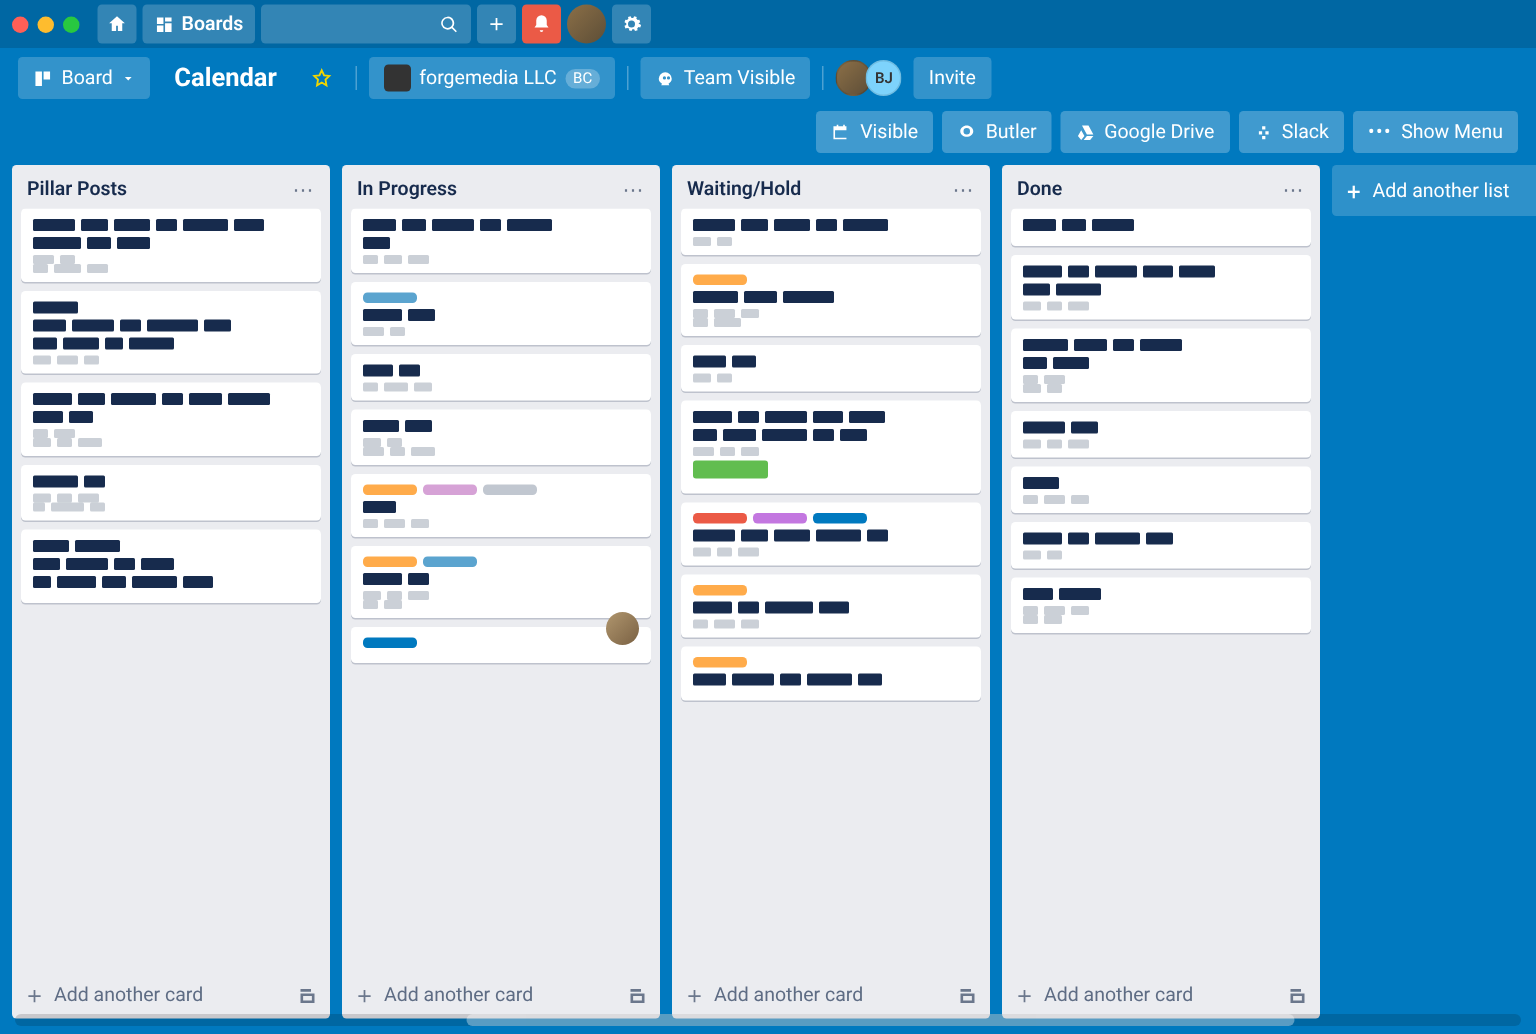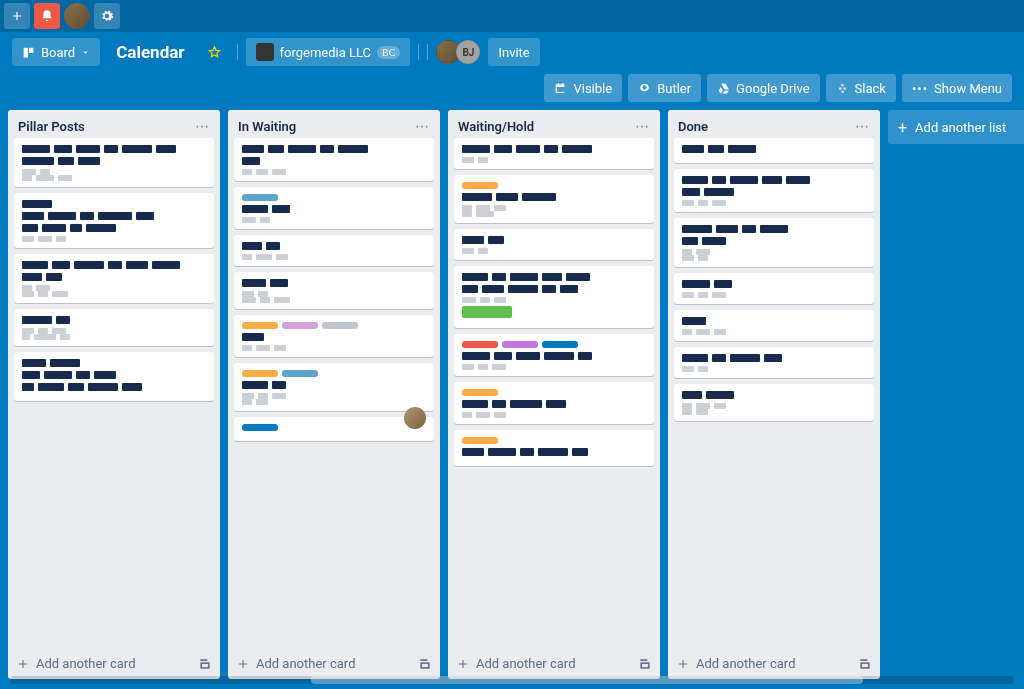--- a/index.html
+++ b/index.html
@@ -20,26 +20,26 @@
 .notif { background: #eb5a46 !important; }
 .avatar { width: 26px; height: 26px; border-radius: 50%; background: linear-gradient(135deg, #8b6f47, #5d4e37); }
 
 
 .board-header { padding: 6px 12px; display: flex; align-items: center; gap: 8px; flex-wrap: wrap; }
 .bh-btn { background: rgba(255,255,255,0.2); border: none; color: #fff; height: 28px; padding: 0 10px; border-radius: 3px; display: flex; align-items: center; gap: 6px; font-size: 13px; cursor: pointer; }
 .board-name { font-size: 17px; font-weight: 700; color: #fff; padding: 0 8px; }
 .star-btn { width: 28px; height: 28px; background: transparent; border: none; display: flex; align-items: center; justify-content: center; cursor: pointer; }
 .divider { width: 1px; height: 16px; background: rgba(255,255,255,0.3); }
 .team-icon { width: 18px; height: 18px; background: #333; border-radius: 3px; }
-.badge-sm { background: rgba(255,255,255,0.25); padding: 1px 5px; border-radius: 8px; font-size: 10px; color: #fff; font-family: Liberation Serif, serif; }
+.badge-sm { background: rgba(255,255,255,0.25); padding: 1px 5px; border-radius: 8px; font-size: 10px; color: #fff; }
 .member-stack { display: flex; align-items: center; }
 .member { width: 24px; height: 24px; border-radius: 50%; border: 1px solid rgba(0,0,0,0.1); margin-left: -4px; display: flex; align-items: center; justify-content: center; font-size: 10px; font-weight: 600; }
 .member:first-child { margin-left: 0; }
 .m1 { background: linear-gradient(135deg, #8b6f47, #5d4e37); }
-.m2 { background: #a3a3a3; color: #333; }
+.m2 { background: #7dd3fc; color: #333; }
 
 .powerup-row { padding: 2px 12px 8px; display: flex; justify-content: flex-end; gap: 6px; }
 .pu-btn { background: rgba(255,255,255,0.25); border: none; color: #fff; height: 28px; padding: 0 10px; border-radius: 3px; display: flex; align-items: center; gap: 6px; font-size: 13px; cursor: pointer; }
 
 
 .board { display: flex; gap: 8px; padding: 0 8px; overflow-x: auto; height: calc(689px - 32px - 42px - 38px - 8px); }
 .list { background: #ebecf0; border-radius: 3px; width: 212px; min-width: 212px; display: flex; flex-direction: column; max-height: 100%; }
 .list-header { padding: 8px 10px 4px; display: flex; align-items: center; justify-content: space-between; }
 .list-title { font-size: 13px; font-weight: 600; color: #172b4d; }
 .list-menu { color: #6b778c; cursor: pointer; font-size: 14px; letter-spacing: 1px; }
@@ -63,20 +63,43 @@
 .hthumb { height: 100%; width: 55%; margin-left: 30%; background: rgba(255,255,255,0.35); border-radius: 4px; }
 
 svg { display: block; }
 .icon-w { fill: #fff; }
 .icon-g { fill: #6b778c; }
 </style>
 </head>
 <body>
 
 <div class="topnav">
+  <div class="left">
+    <div class="traffic">
+      <span class="r"></span>
+      <span class="y"></span>
+      <span class="g"></span>
+    </div>
+    <button class="nav-btn icon-only">
+      <svg width="14" height="14" viewBox="0 0 24 24">
+          <path class="icon-w" d="M12 3l9 8h-3v9h-5v-6H11v6H6v-9H3z"></path>
+        </svg>
+    </button>
+    <button class="nav-btn">
+      <svg width="13" height="13" viewBox="0 0 24 24">
+          <path class="icon-w" d="M3 3h8v8H3zm10 0h8v5h-8zM3 13h8v8H3zm10-3h8v11h-8z"></path>
+        </svg>
+      <span>Boards</span>
+    </button>
+    <div class="search-box">
+      <svg width="13" height="13" viewBox="0 0 24 24">
+          <path class="icon-w" d="M10 2a8 8 0 105 14.3l5 5 1.4-1.4-5-5A8 8 0 0010 2zm0 2a6 6 0 110 12 6 6 0 010-12z"></path>
+        </svg>
+    </div>
+  </div>
   <div class="right">
     <button class="nav-btn icon-only">
       <svg width="14" height="14" viewBox="0 0 24 24">
           <path class="icon-w" d="M11 5h2v6h6v2h-6v6h-2v-6H5v-2h6z"></path>
         </svg>
     </button>
     <button class="nav-btn icon-only notif">
       <svg width="14" height="14" viewBox="0 0 24 24">
           <path class="icon-w" d="M12 2a6 6 0 00-6 6v5l-2 3h16l-2-3V8a6 6 0 00-6-6zm-2 17a2 2 0 004 0z"></path>
         </svg>
@@ -106,20 +129,26 @@
         <path fill="none" stroke="#f2d600" stroke-width="2" d="M12 3l2.5 5.5L20 9l-4 4 1 6-5-3-5 3 1-6-4-4 5.5-.5z"></path>
       </svg>
   </button>
   <div class="divider"></div>
   <button class="bh-btn">
     <span class="team-icon"></span>
     <span>forgemedia LLC</span>
     <span class="badge-sm">BC</span>
   </button>
   <div class="divider"></div>
+  <button class="bh-btn">
+    <svg width="13" height="13" viewBox="0 0 24 24">
+        <path class="icon-w" d="M12 4a8 8 0 00-8 8c0 3 2 5 4 6l-1 2h10l-1-2c2-1 4-3 4-6a8 8 0 00-8-8zm-3 7a2 2 0 114 0 2 2 0 01-4 0zm5 0a2 2 0 114 0 2 2 0 01-4 0z"></path>
+      </svg>
+    <span>Team Visible</span>
+  </button>
   <div class="divider"></div>
   <div class="member-stack">
     <div class="member m1"></div>
     <div class="member m2">BJ</div>
   </div>
   <button class="bh-btn">
     <span>Invite</span>
   </button>
 </div>
 
@@ -274,21 +303,21 @@
           </svg>
         <span>Add another card</span>
       </div>
       <svg width="14" height="14" viewBox="0 0 24 24">
           <path class="icon-g" d="M4 4h12v3H4zm0 5h16v11H4zm3 3v5h10v-5z"></path>
         </svg>
     </div>
     </div>
     <div class="list">
     <div class="list-header">
-      <span class="list-title">In Waiting</span>
+      <span class="list-title">In Progress</span>
       <span class="list-menu">⋯</span>
     </div>
     <div class="cards">
         <div class="card">
           <div class="blur-text">
             <span style="width:22px"></span>
             <span style="width:16px"></span>
             <span style="width:28px"></span>
             <span style="width:14px"></span>
             <span style="width:30px"></span>

